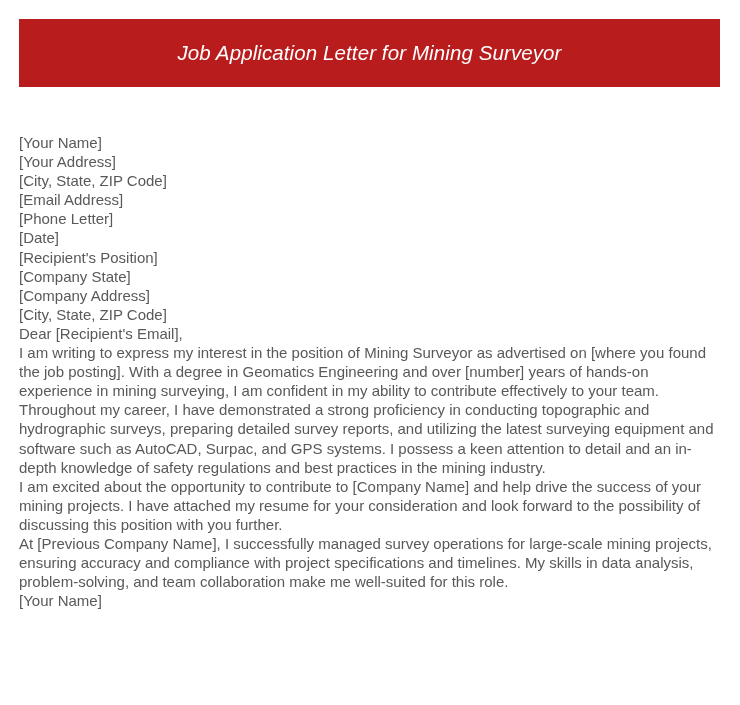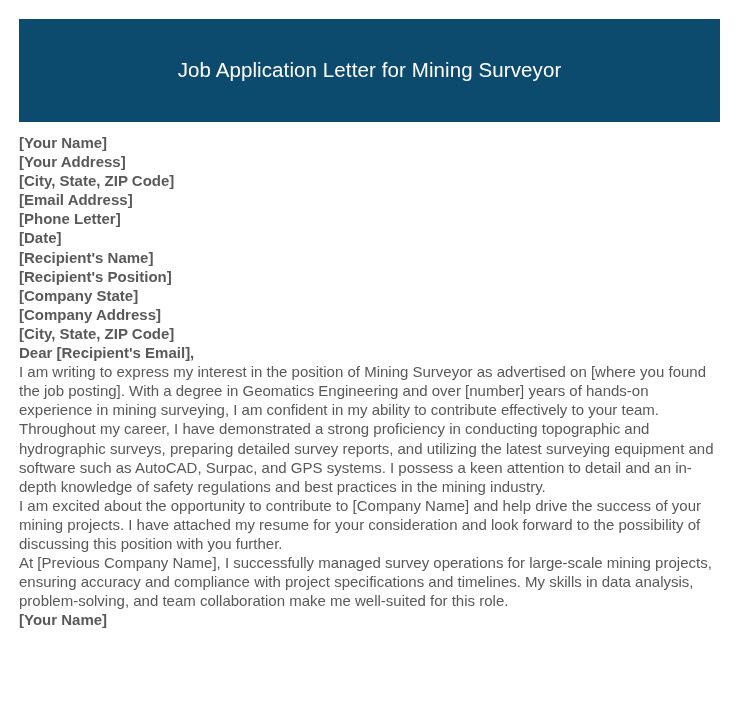--- a/index.html
+++ b/index.html
@@ -20,26 +20,27 @@
     position: relative;
     background: #ffffff;
     box-sizing: border-box;
   }
 
   .header-banner {
     position: absolute;
     left: 19px;
     top: 19px;
     width: 701px;
-    height: 103px;
-    background: #0c4a6e;
+    height: 68px;
+    background: #b91c1c;
     display: flex;
     align-items: center;
     justify-content: center;
     box-sizing: border-box;
+    font-style: italic;
   }
 
   .header-title {
     color: #ffffff;
     font-size: 20.5px;
     font-weight: normal;
     letter-spacing: 0.1px;
     line-height: 1.2;
     text-align: center;
     margin: 0;
@@ -58,42 +59,40 @@
   }
 
   .letter-line {
     margin: 0;
     padding: 0;
     white-space: normal;
   }
 
   .letter-line.block-line {
     white-space: nowrap;
-    font-weight: bold;
   }
 </style>
 </head>
 <body>
 
 <div class="page">
 
   <div class="header-banner">
     <h1 class="header-title">Job Application Letter for Mining Surveyor</h1>
   </div>
 
   <div class="letter-body">
 
     <div class="letter-line block-line">[Your Name]</div>
     <div class="letter-line block-line">[Your Address]</div>
     <div class="letter-line block-line">[City, State, ZIP Code]</div>
     <div class="letter-line block-line">[Email Address]</div>
     <div class="letter-line block-line">[Phone Letter]</div>
     <div class="letter-line block-line">[Date]</div>
 
-    <div class="letter-line block-line">[Recipient's Name]</div>
     <div class="letter-line block-line">[Recipient's Position]</div>
     <div class="letter-line block-line">[Company State]</div>
     <div class="letter-line block-line">[Company Address]</div>
     <div class="letter-line block-line">[City, State, ZIP Code]</div>
 
     <div class="letter-line block-line">Dear [Recipient's Email],</div>
 
     <p class="letter-line">I am writing to express my interest in the position of Mining Surveyor as advertised on [where you found the job posting]. With a degree in Geomatics Engineering and over [number] years of hands-on experience in mining surveying, I am confident in my ability to contribute effectively to your team.</p>
     <p class="letter-line">Throughout my career, I have demonstrated a strong proficiency in conducting topographic and hydrographic surveys, preparing detailed survey reports, and utilizing the latest surveying equipment and software such as AutoCAD, Surpac, and GPS systems. I possess a keen attention to detail and an in-depth knowledge of safety regulations and best practices in the mining industry.</p>
     <p class="letter-line">I am excited about the opportunity to contribute to [Company Name] and help drive the success of your mining projects. I have attached my resume for your consideration and look forward to the possibility of discussing this position with you further.</p>

